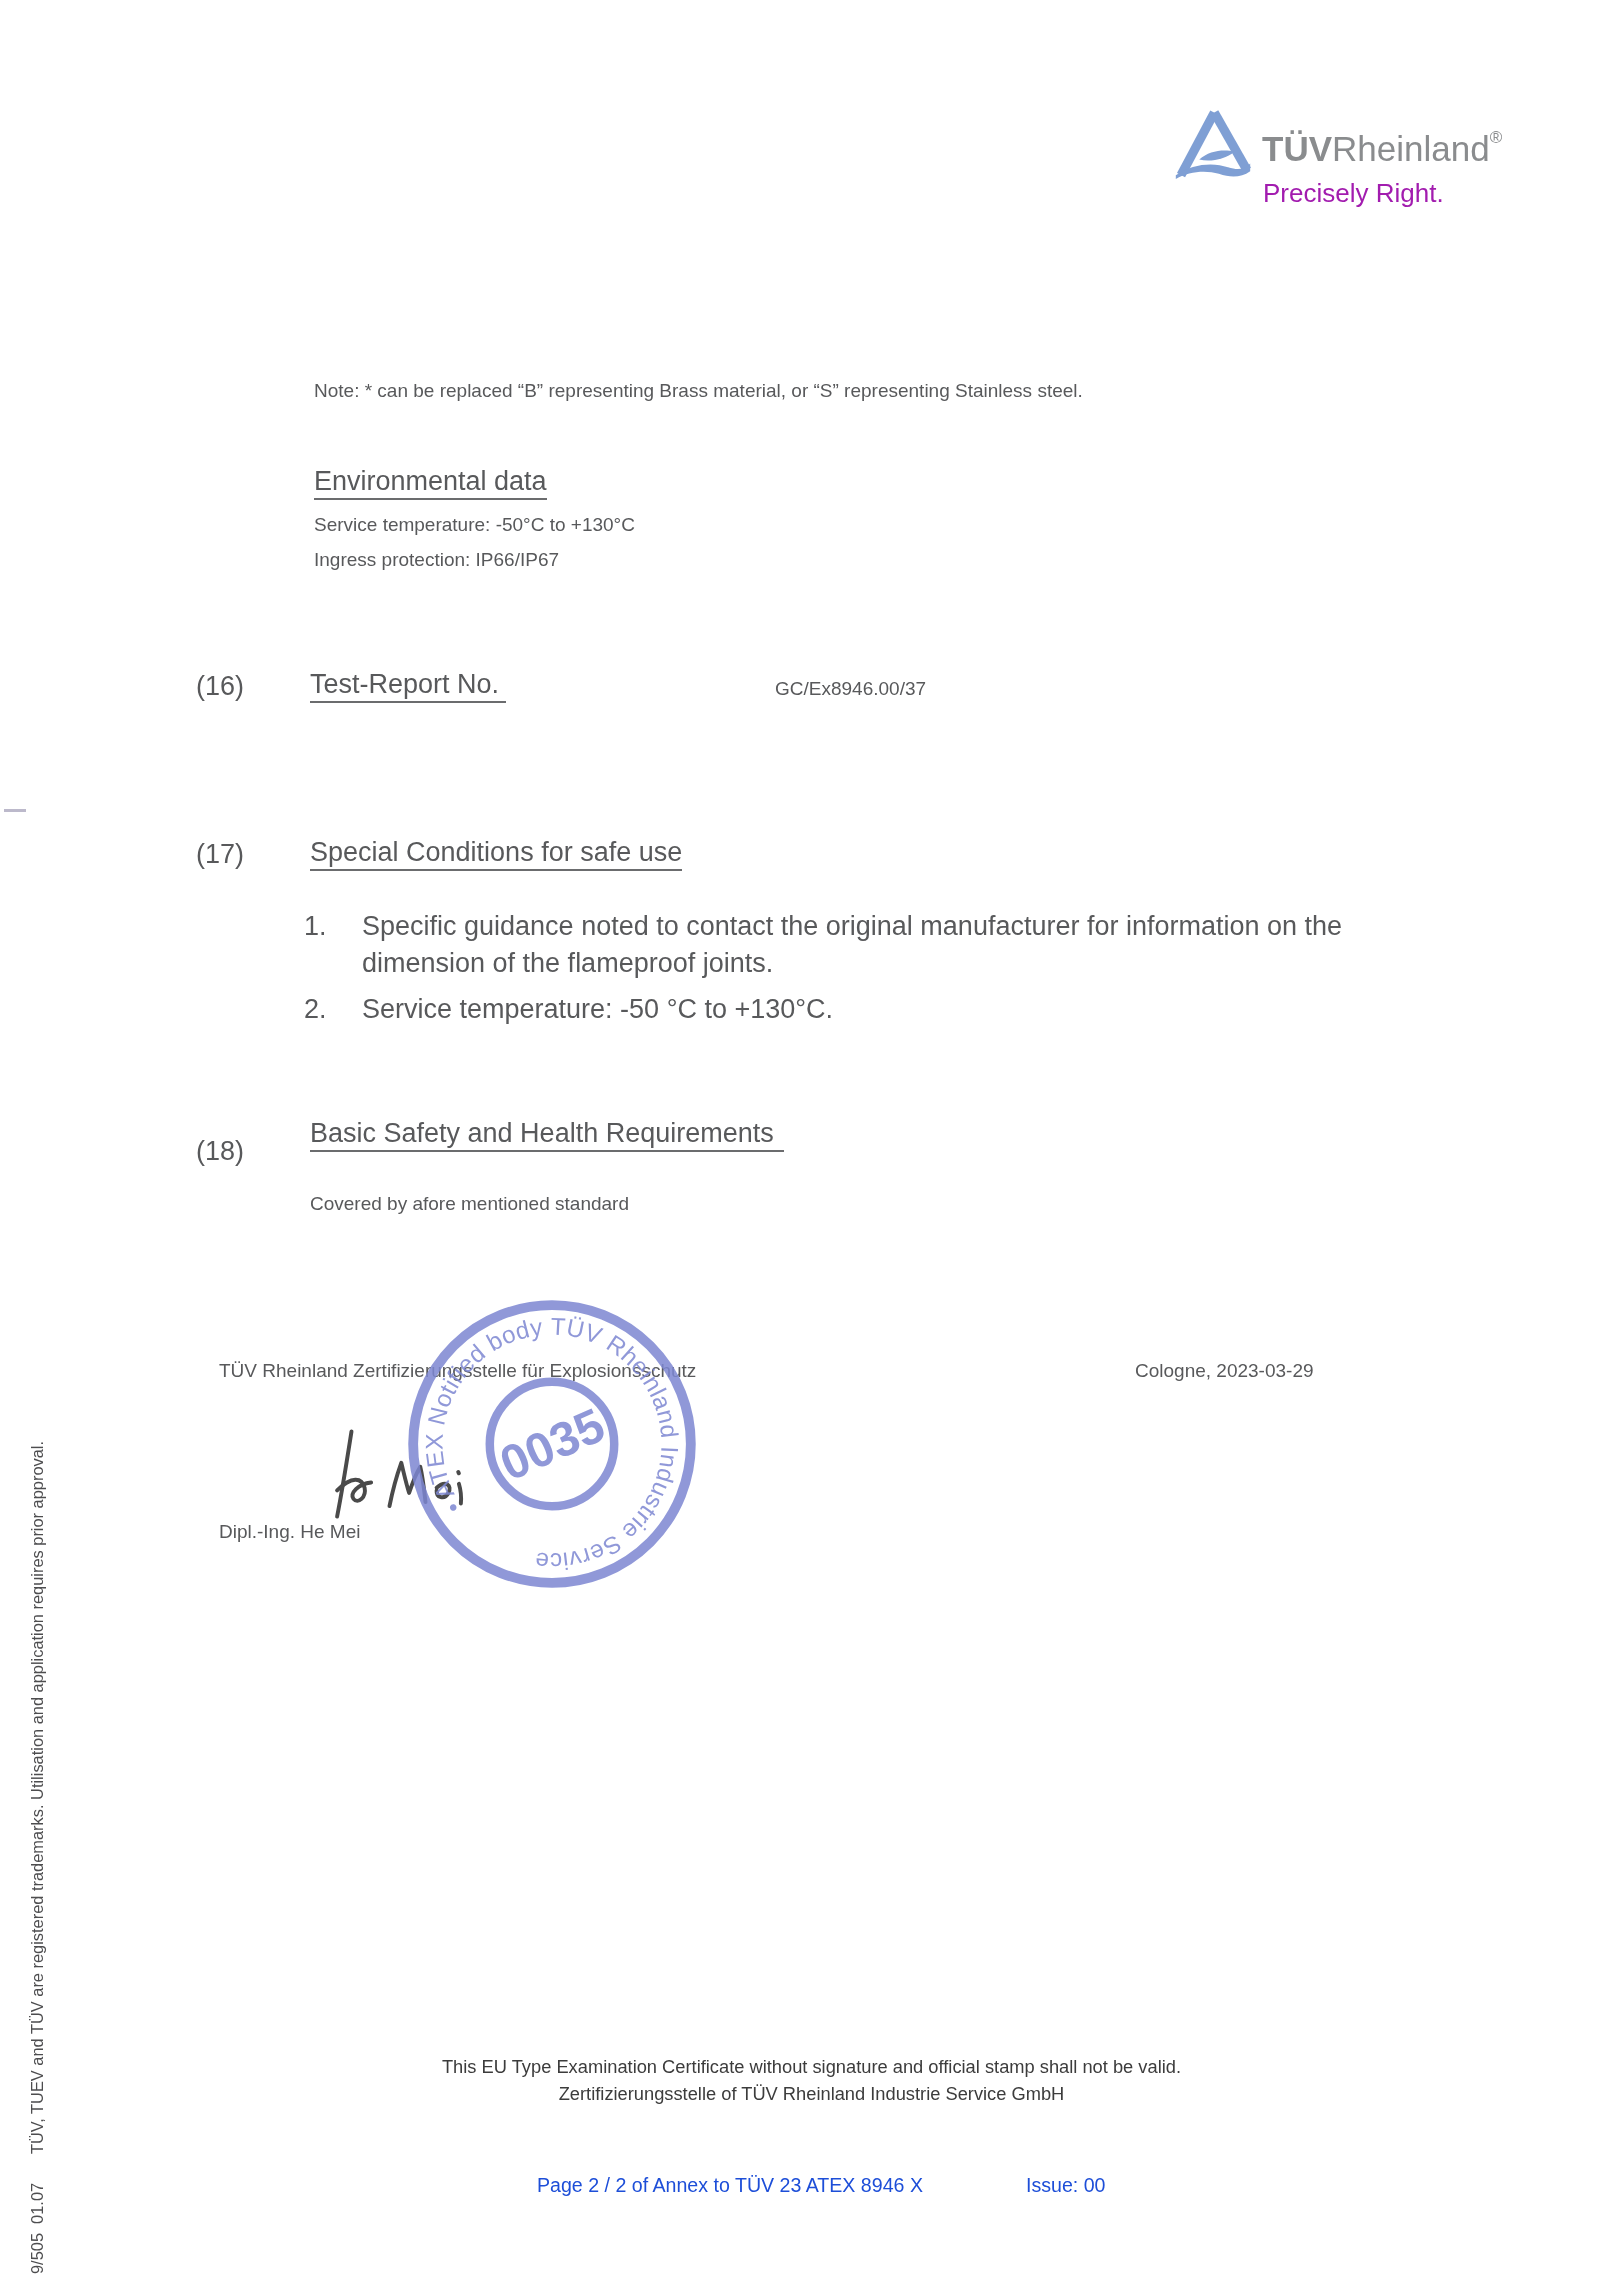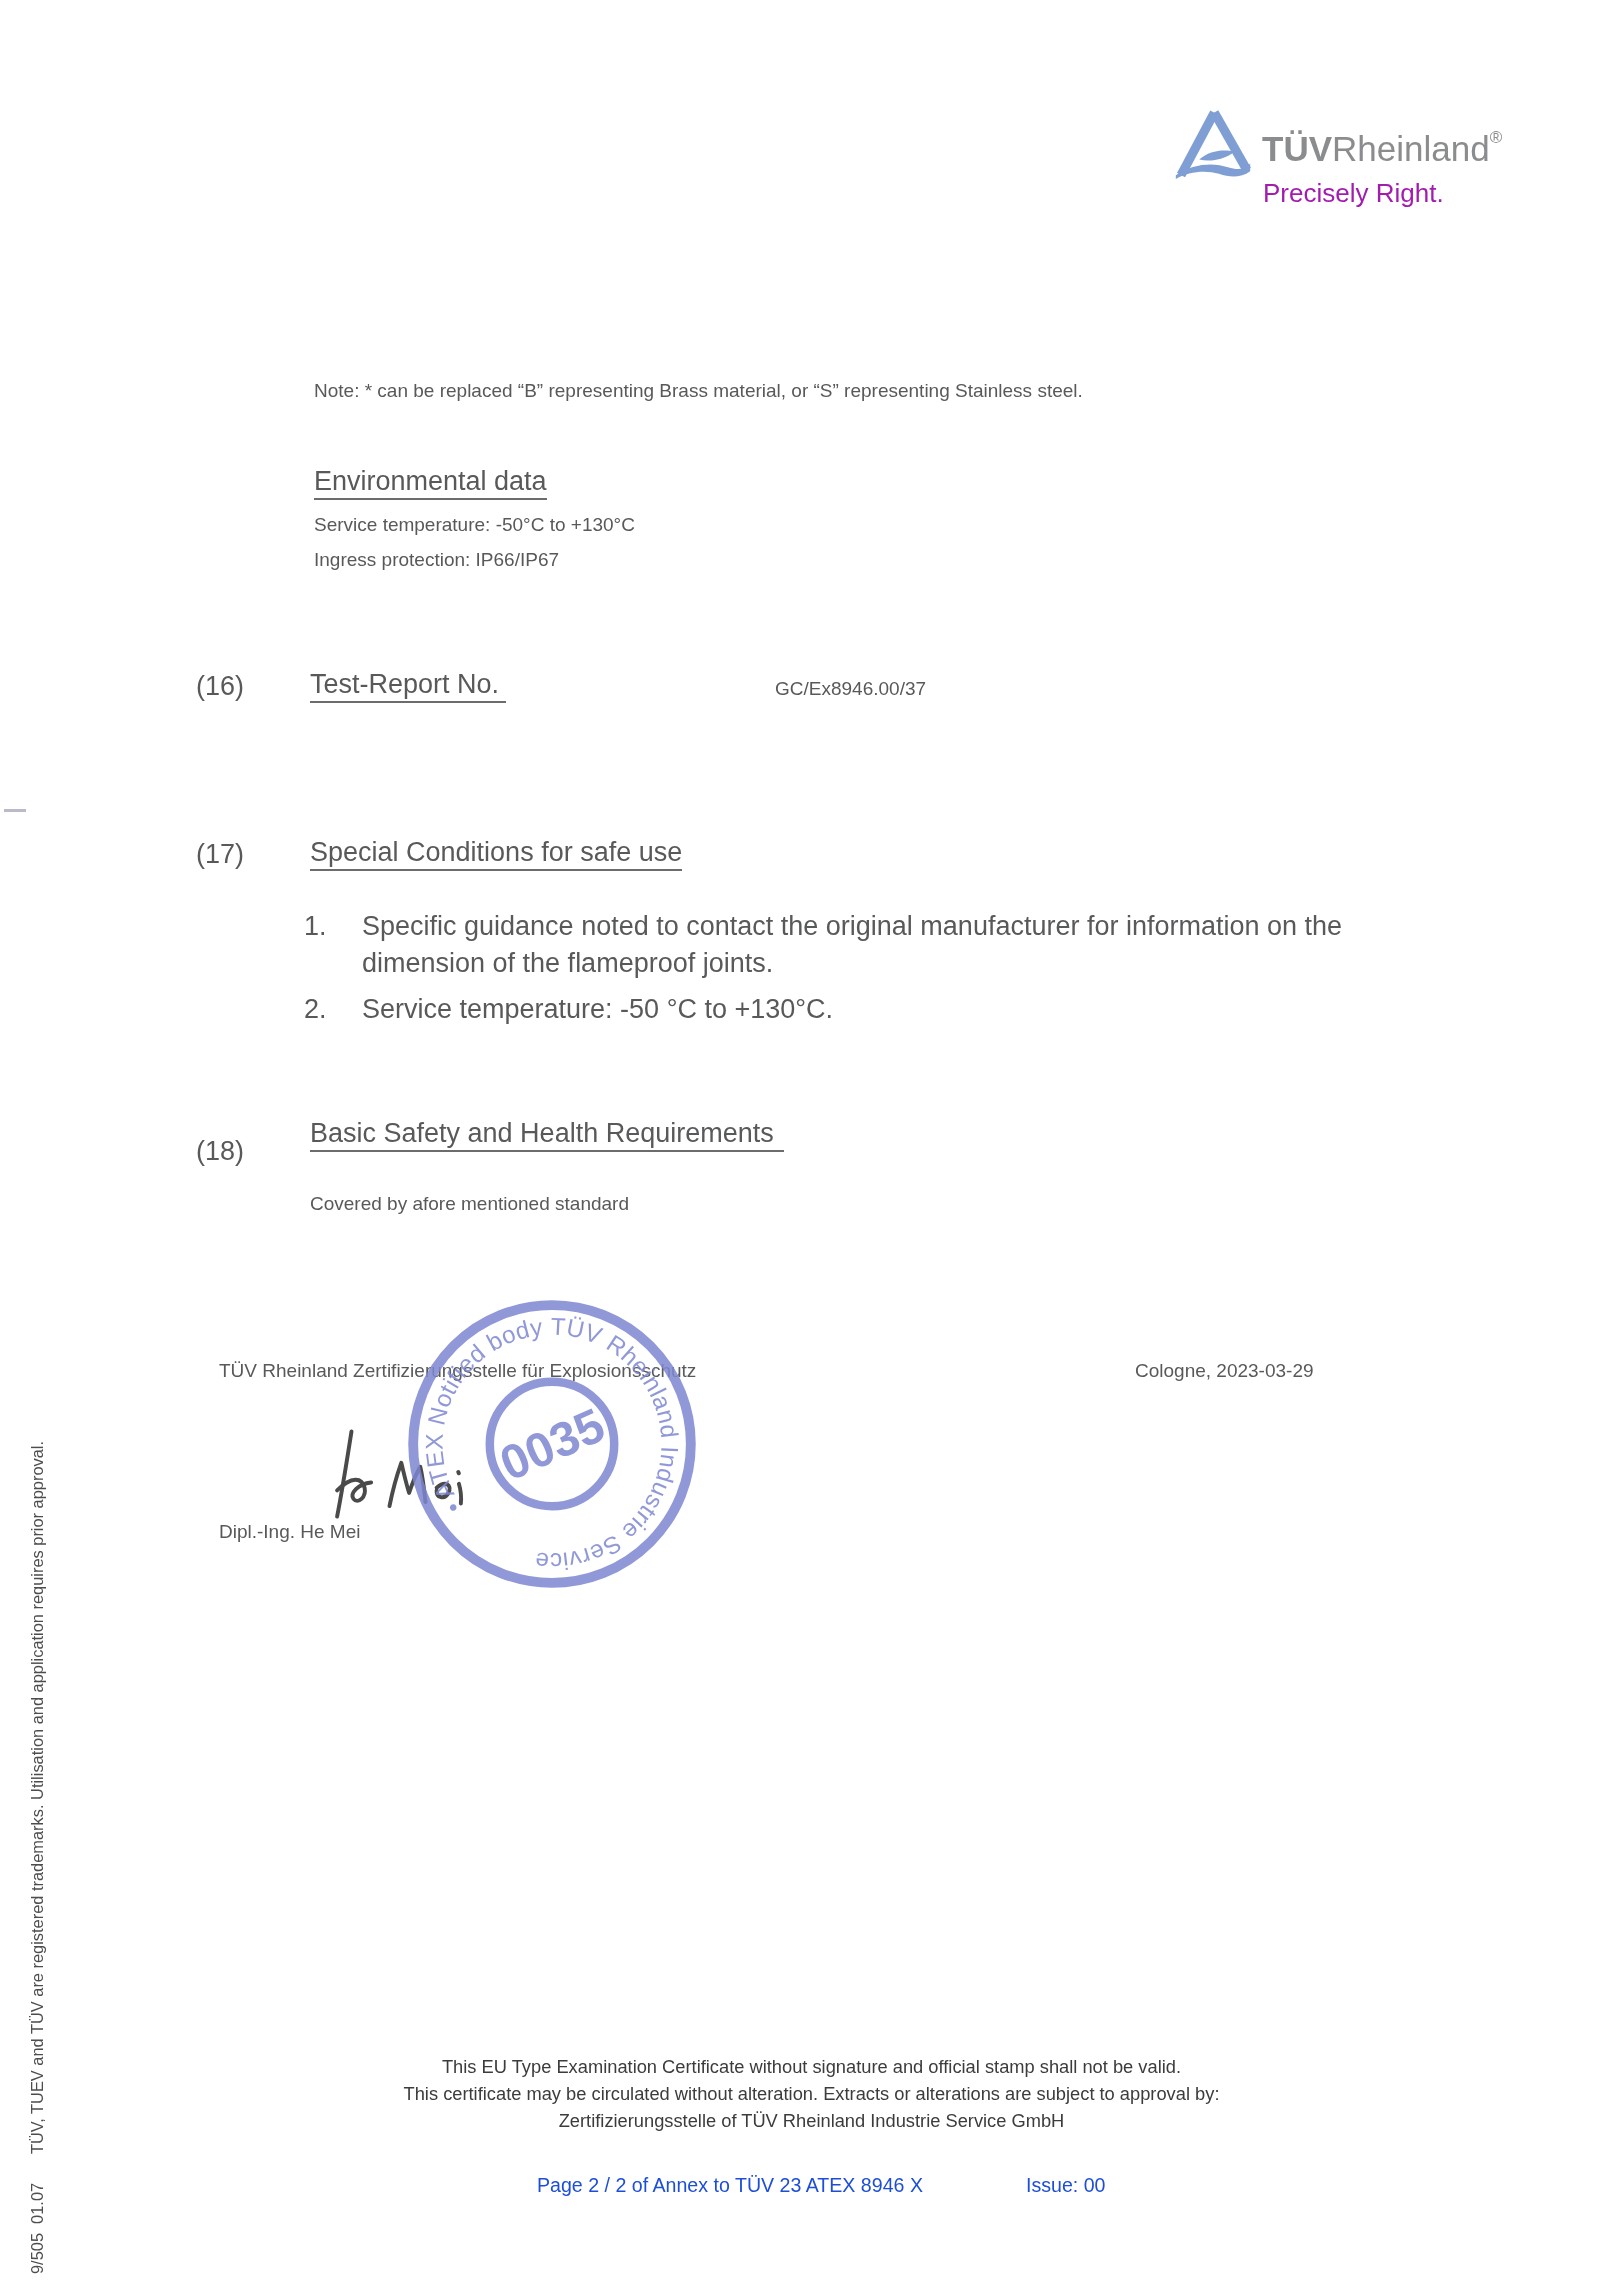--- a/index.html
+++ b/index.html
@@ -116,21 +116,20 @@
     <circle cx="226" cy="226" r="212" fill="none" stroke="#7d87d2" stroke-width="15"></circle>
     <circle cx="226" cy="226" r="95" fill="none" stroke="#7d87d2" stroke-width="13"></circle>
     <text font-family="Liberation Sans, sans-serif" font-size="37" letter-spacing="0.5" fill="#7d87d2">
       <textPath href="#ringPath">• ATEX Notified body TÜV Rheinland Industrie Service</textPath>
     </text>
     <text x="226" y="226" transform="rotate(-24 226 226)" text-anchor="middle" dominant-baseline="central" font-family="Liberation Sans, sans-serif" font-size="74" font-weight="bold" fill="#7d87d2">0035</text>
   </svg>
 
   <div class="abs footer-small" style="left:0px;top:2053px;">
     <div>This EU Type Examination Certificate without signature and official stamp shall not be valid.</div>
-    <div>This certificate may be circulated without alteration. Extracts or alterations are subject to approval by:</div>
     <div>Zertifizierungsstelle of TÜV Rheinland Industrie Service GmbH</div>
   </div>
   <div class="abs page-line" style="left:537px;top:2174px;">Page 2 / 2 of Annex to TÜV 23 ATEX 8946 X</div>
   <div class="abs page-line" style="left:1026px;top:2174px;">Issue: 00</div>
 
   <div class="abs side-vert" style="left:27.5px;top:1447px;height:707px;">TÜV, TUEV and TÜV are registered trademarks. Utilisation and application requires prior approval.</div>
   <div class="abs side-vert" style="left:27.5px;top:2182px;height:92px;">9/505  01.07</div>
 
   <div class="abs fold-mark" style="left:3.9px;top:809px;width:22px;height:3.3px;"></div>
 

